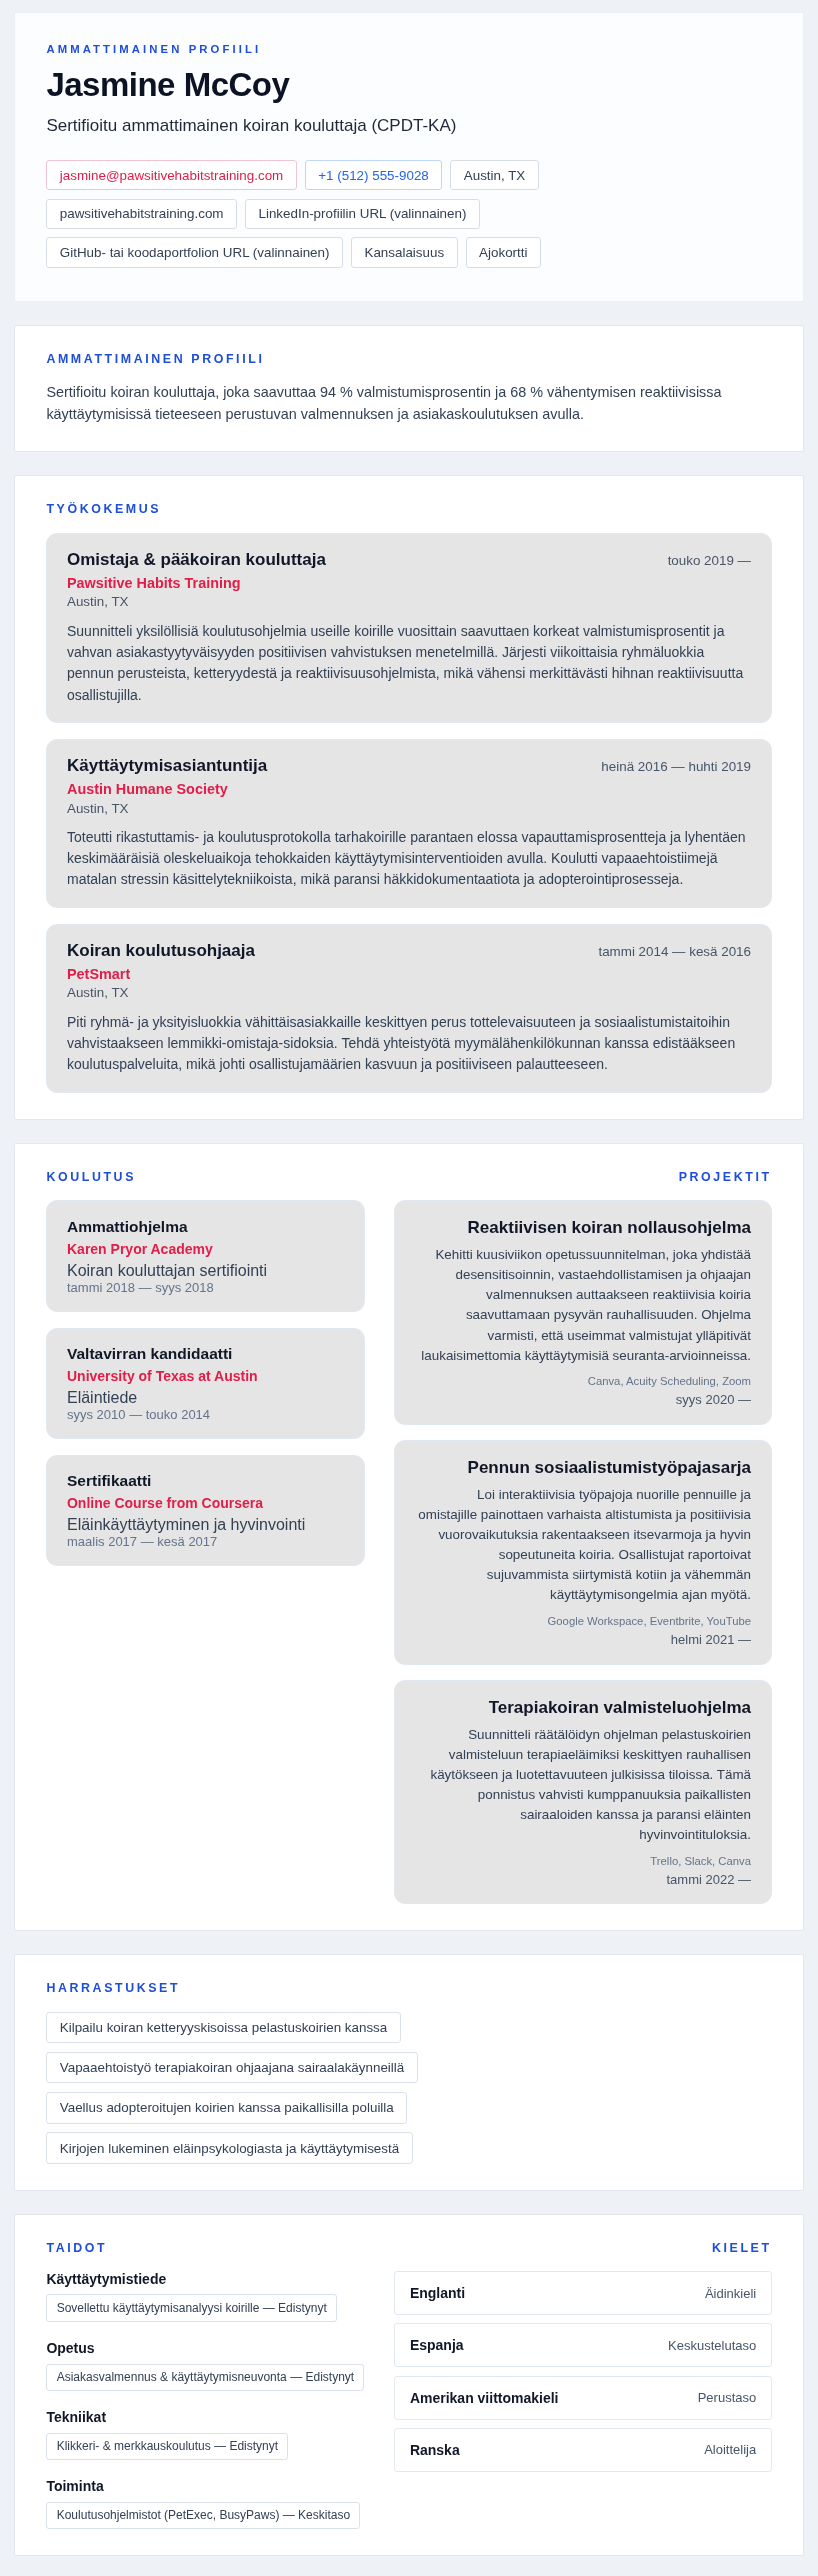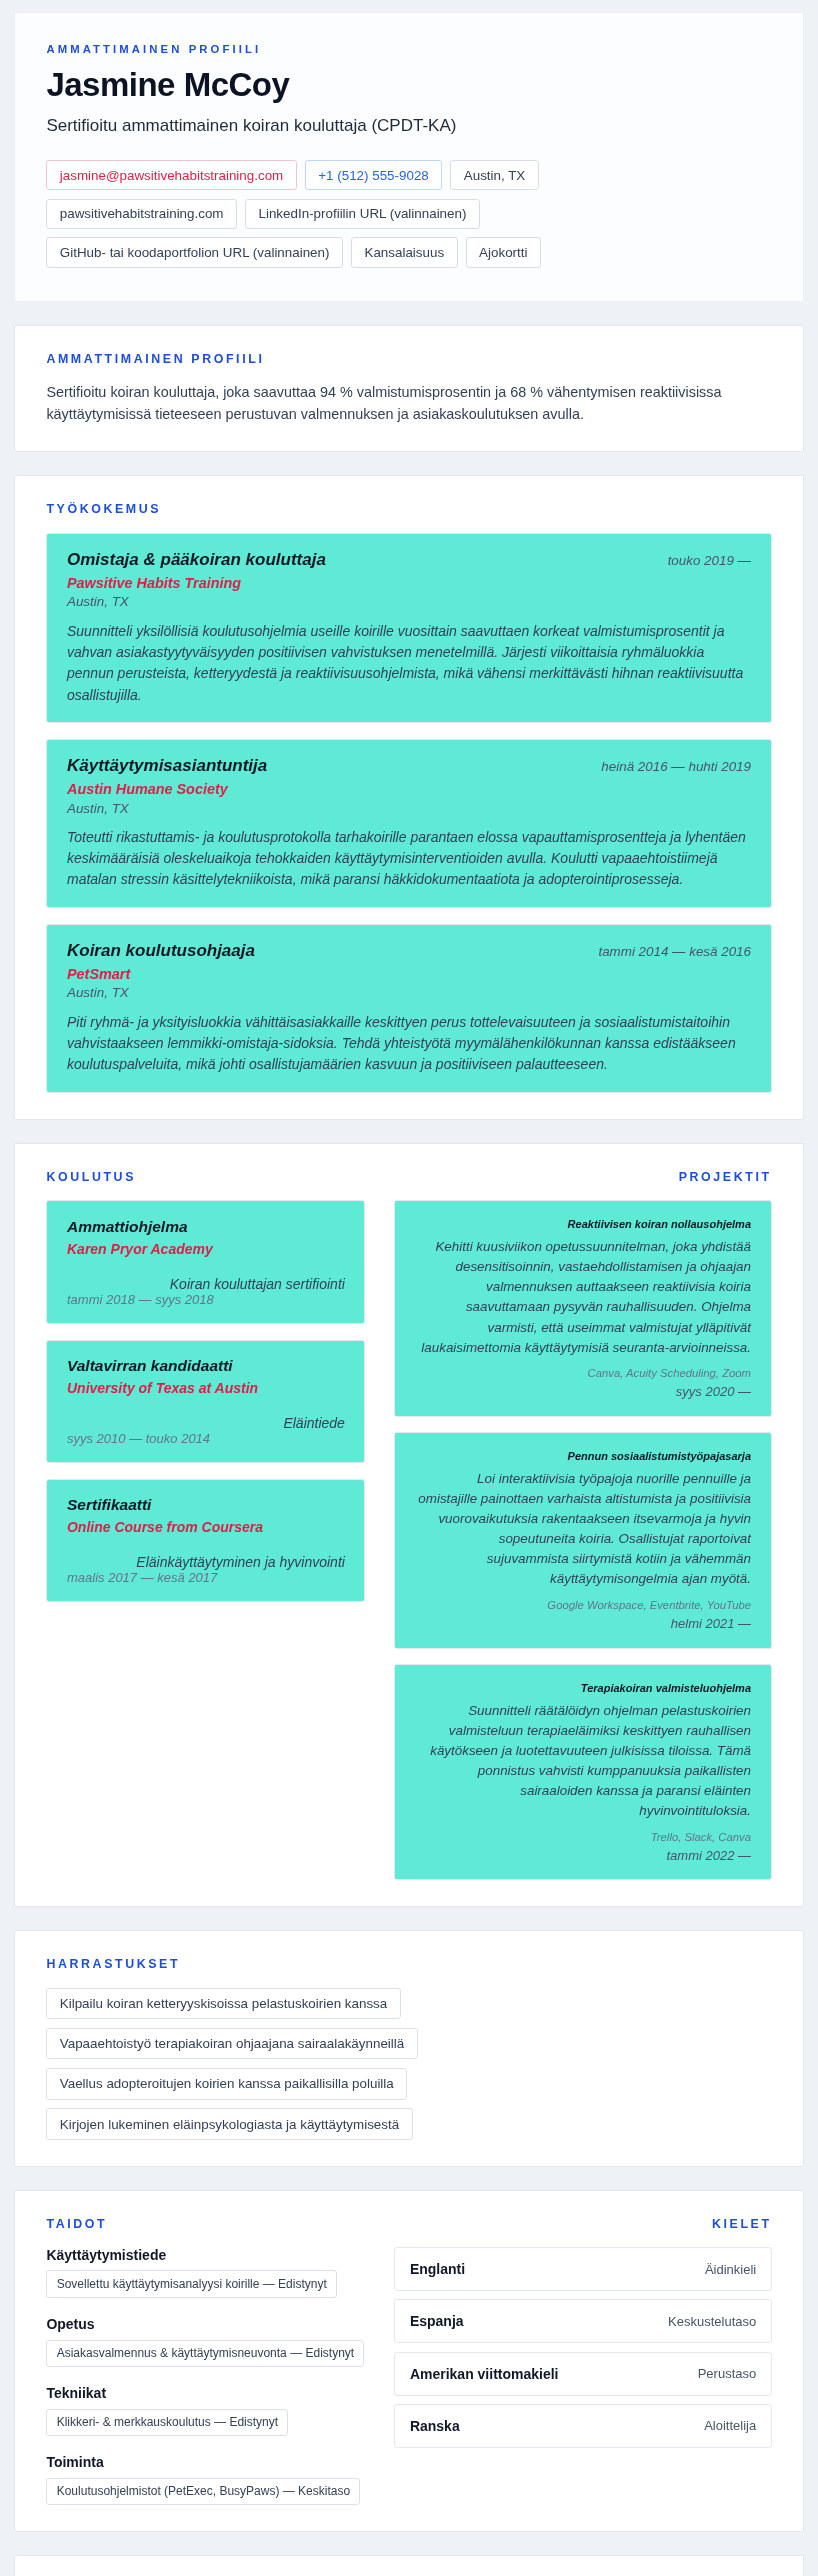--- a/index.html
+++ b/index.html
@@ -37,42 +37,42 @@
   .chip-phone { color:#2563eb; border-color:#bfd6f8; }
 
   .section-heading {
     font-size:12.4px; font-weight:700; color:#1d4ed8;
     letter-spacing:2.6px; margin-bottom:16.5px;
   }
 
   .profile-text { font-size:14.4px; line-height:1.5; color:#334155; max-width:721px; }
 
   .card {
-    border:0.5px solid #e2e8f0; border-radius:3px;
-    padding:16.5px 19.6px; background:#5eead4;font-style:italic;
+    border:0.5px solid #e2e8f0; border-radius:11px;
+    padding:16.5px 19.6px; background:#e5e5e5;
   }
   .card + .card { margin-top:15.5px; }
 
   .job-top { display:flex; justify-content:space-between; align-items:flex-start; gap:15.5px; }
   .job-title { font-size:17px; font-weight:700; color:#101828; }
   .job-dates { font-size:13.4px; color:#475569; white-space:nowrap; padding-top:2.6px; }
   .job-company { font-size:14.4px; font-weight:700; color:#e11d48; margin-top:4.6px; }
   .job-location { font-size:13.4px; color:#475569; margin-top:3.6px; }
   .job-desc { font-size:14px; line-height:1.52; color:#334155; margin-top:11.3px; }
 
   .two-col { display:flex; gap:29px; align-items:flex-start; }
   .col-left { flex:0 0 44%; }
   .col-right { flex:1; min-width:0;text-align:right; }
 
   .edu-degree { font-size:15.5px; font-weight:700; color:#101828; }
   .edu-school { font-size:14px; font-weight:700; color:#e11d48; margin-top:4.6px; }
-  .edu-field { font-size:14px; color:#334155; margin-top:19px;text-align:right; }
+  .edu-field { font-size:16px; color:#334155; margin-top:5px; }
   .edu-dates { font-size:13px; color:#64748b; margin-top:0; }
 
-  .proj-title { font-size:11px; font-weight:700; color:#101828; }
+  .proj-title { font-size:17px; font-weight:700; color:#101828; }
   .proj-desc { font-size:13.4px; line-height:1.5; color:#334155; margin-top:7.2px; }
   .proj-tools { font-size:11.3px; color:#64748b; margin-top:9.3px; }
   .proj-dates { font-size:13px; color:#475569; margin-top:5.2px; }
 
   .skill-group { margin-bottom:18.5px; }
   .skill-group:last-child { margin-bottom:0; }
   .skill-cat { font-size:14px; font-weight:700; color:#101828; margin-bottom:7.2px; }
   .skill-chip {
     display:inline-block; border:0.5px solid #dbe1ea; border-radius:3.1px;
     padding:5.7px 9.3px; font-size:12px; color:#334155;

